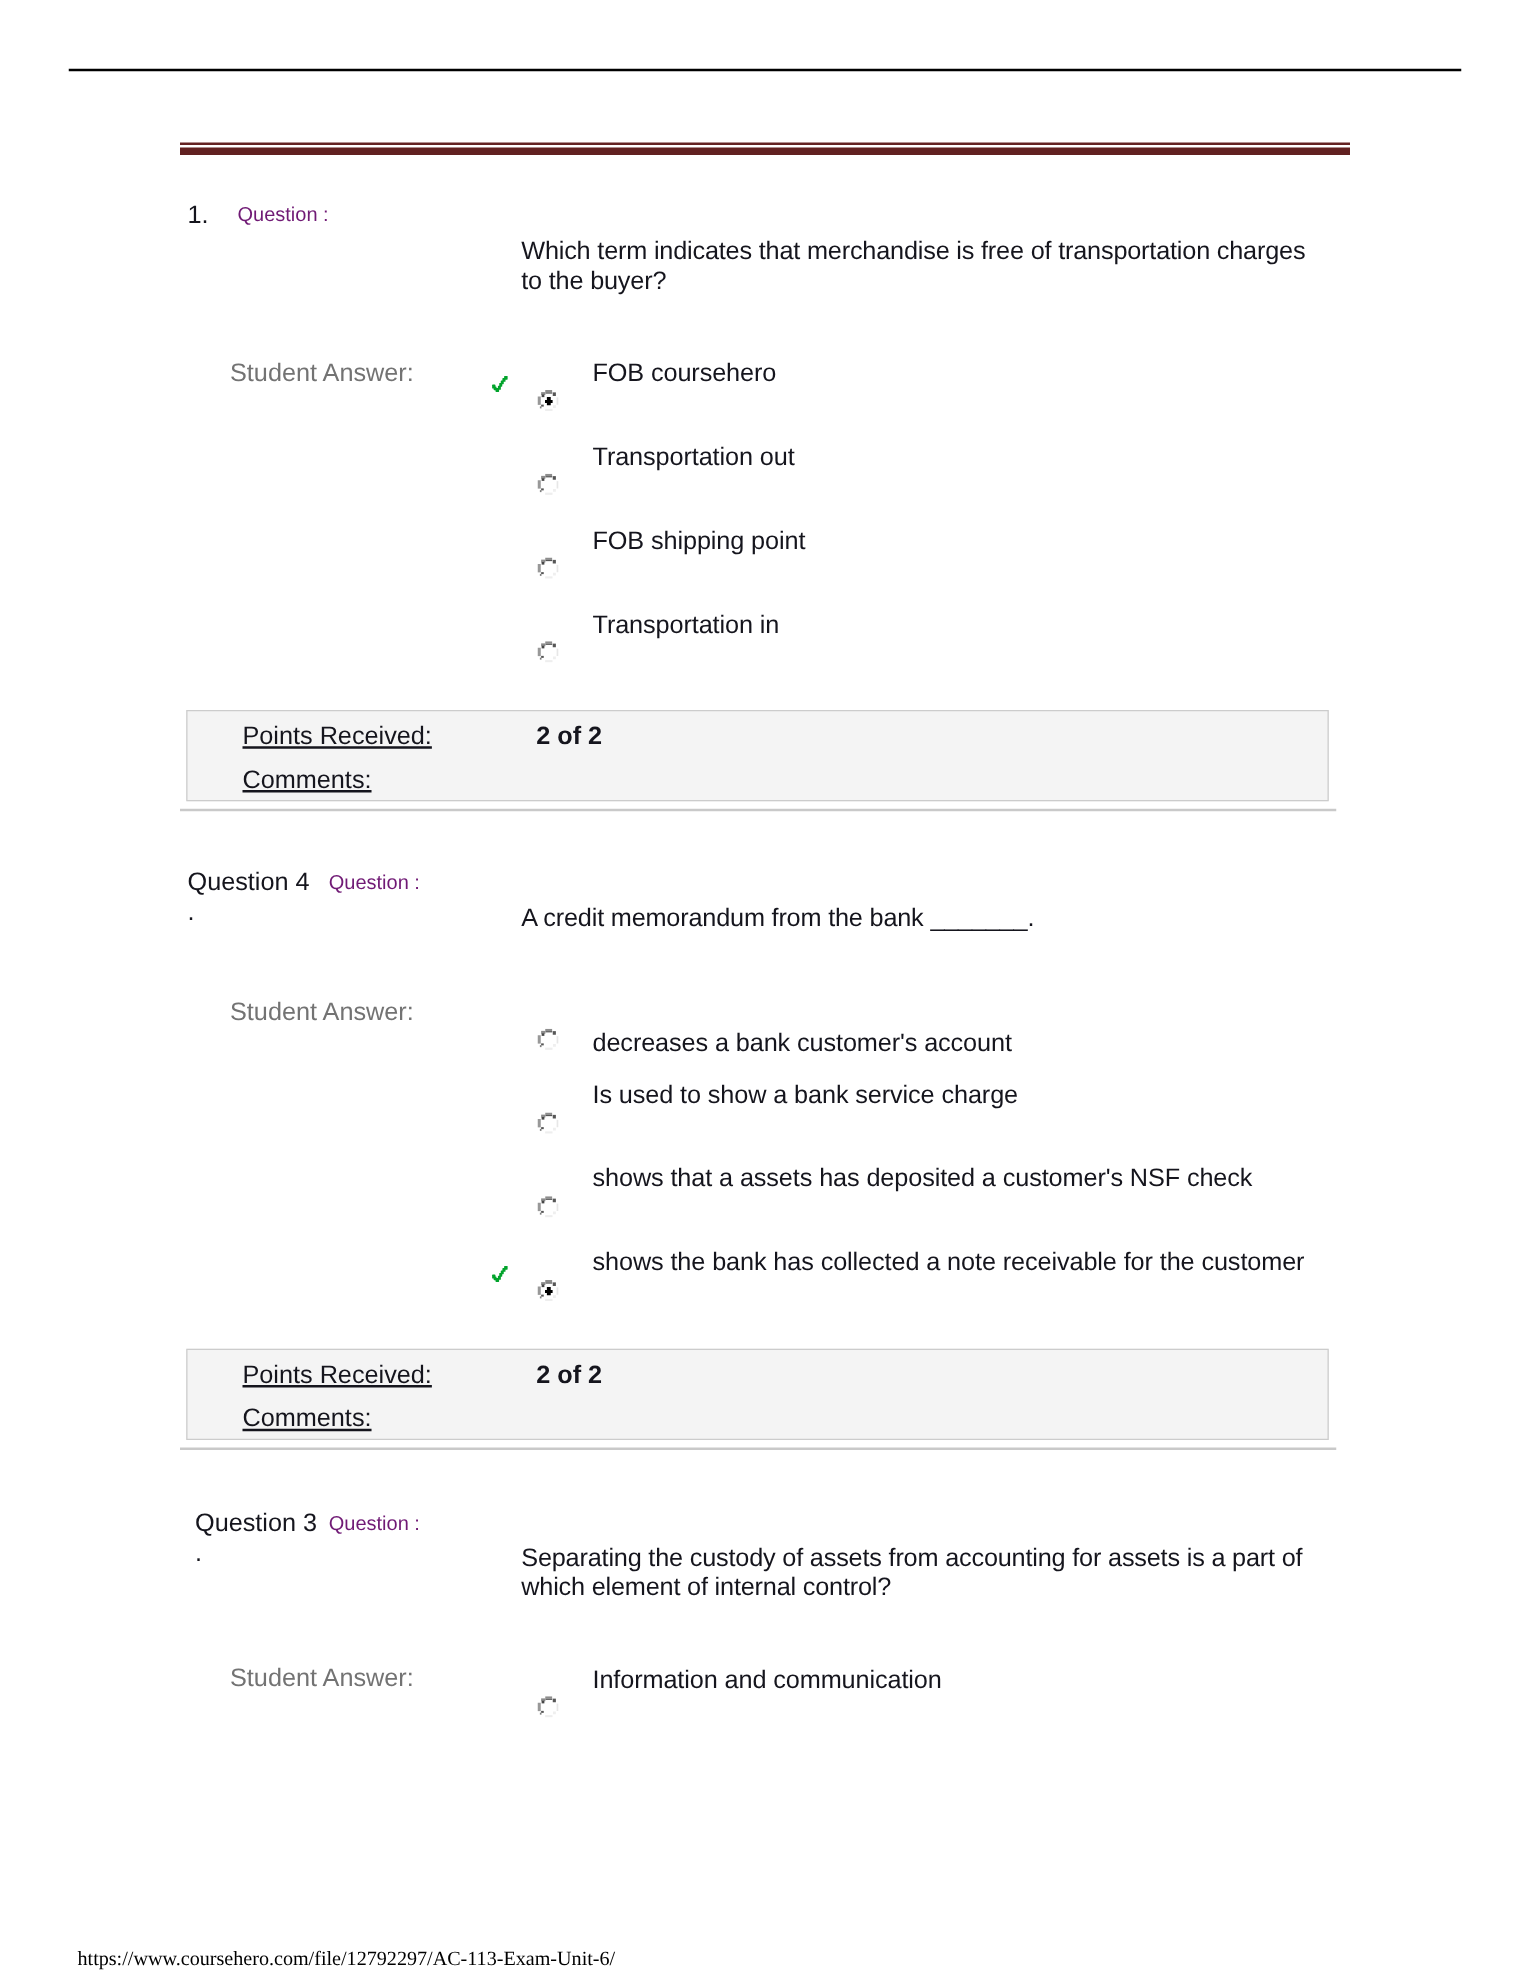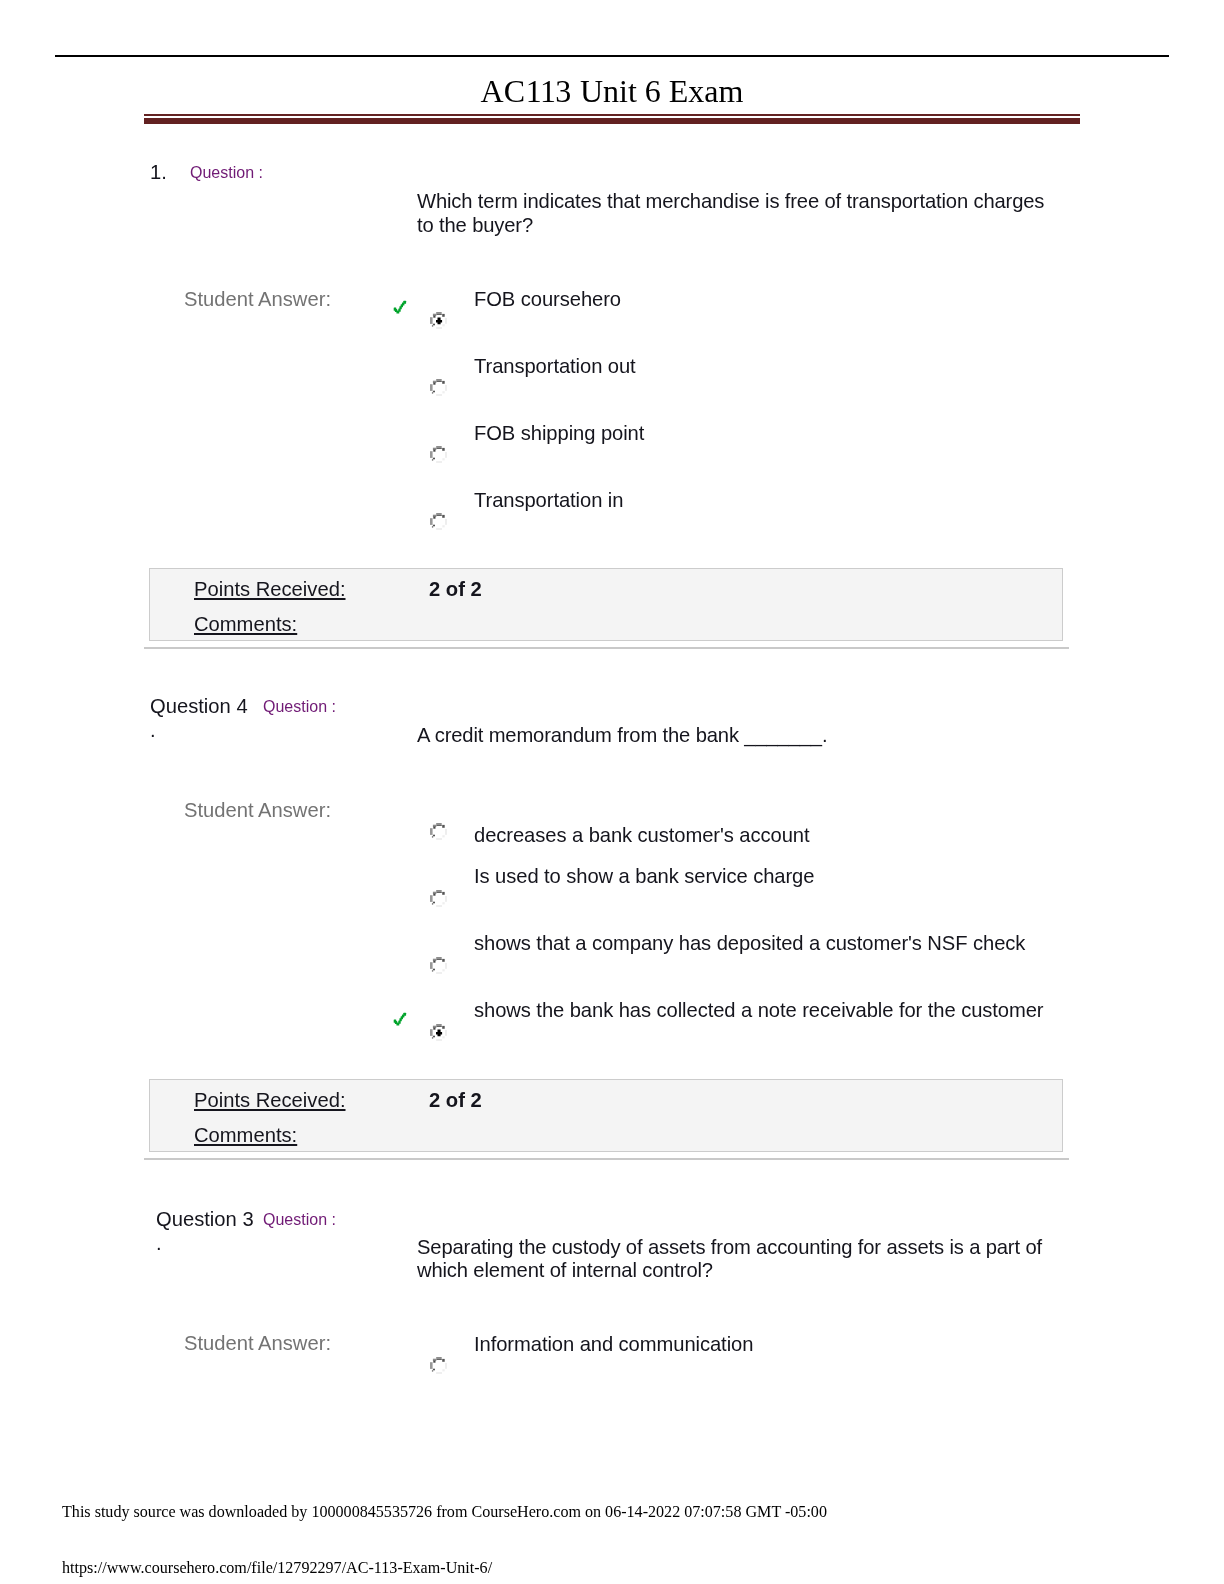--- a/index.html
+++ b/index.html
@@ -36,21 +36,20 @@
   .sep{position:absolute;left:144px;width:925px;height:2px;background:#c9c9c9;}
 
   .footer-note{position:absolute;left:62px;font-family:"Liberation Serif",serif;
                font-size:16.1px;color:#000;line-height:18px;white-space:nowrap;}
 </style>
 </head>
 <body>
 
 <div class="page">
   <div class="toprule"></div>
-  <div class="doc-title">AC<span class="dg">113</span> Unit 6 Exam</div>
   <div class="redbar">
     <div class="thin"></div>
     <div class="thick"></div>
   </div>
   <div id="questions">
       <div class="qnum" style="left:150px;top:161px;width:110px;">1.</div>
       <div class="qlabel" style="left:190px;top:161px;">Question :</div>
       <div class="qtext" style="top:190px;">Which term indicates that merchandise is free of transportation charges to the buyer?</div>
       <div class="salabel" style="top:288px;">Student Answer:</div>
       <div class="opt">
@@ -171,21 +170,21 @@
             <rect x="3.3" y="3.6" width="2.2" height="2.1" fill="#484848"></rect>
             <rect x="0" y="5.2" width="2.6" height="6.7" fill="#989898"></rect>
             <rect x="2.9" y="11.7" width="2.1" height="1.6" fill="#555555"></rect>
             <rect x="1.9" y="13.1" width="1.3" height="1.6" fill="#7d7d7d"></rect>
             <rect x="15.3" y="5.9" width="1.4" height="5.9" fill="#e7e7e7"></rect>
             <rect x="12.4" y="12.2" width="2.3" height="2.2" fill="#efefef"></rect>
             <rect x="6.1" y="15.1" width="5.9" height="1.8" fill="#eeeeee"></rect>
           </svg></span>
       </div>
       <div class="opt">
-        <span class="otext" style="top:933.2px;">shows that a company has deposited a customer's NSF check</span>
+        <span class="otext" style="top:933.2px;">shows that a assets has deposited a customer's NSF check</span>
         <span class="radio" style="top:956.5px;"><svg viewBox="0 0 17 17" width="17" height="17" xmlns="http://www.w3.org/2000/svg">
             <circle cx="8.5" cy="8.5" r="8.0" fill="#ffffff"></circle>
             <rect x="6.2" y="0" width="5.5" height="1.9" fill="#8d8d8d"></rect>
             <rect x="6.3" y="1.9" width="5.5" height="1" fill="#555555"></rect>
             <rect x="2.9" y="1.7" width="3.4" height="2.3" fill="#8b8b8b"></rect>
             <rect x="12.2" y="1.9" width="2.5" height="2.9" fill="#565656"></rect>
             <rect x="3.3" y="3.6" width="2.2" height="2.1" fill="#484848"></rect>
             <rect x="0" y="5.2" width="2.6" height="6.7" fill="#989898"></rect>
             <rect x="2.9" y="11.7" width="2.1" height="1.6" fill="#555555"></rect>
             <rect x="1.9" y="13.1" width="1.3" height="1.6" fill="#7d7d7d"></rect>
@@ -244,15 +243,14 @@
             <rect x="3.3" y="3.6" width="2.2" height="2.1" fill="#484848"></rect>
             <rect x="0" y="5.2" width="2.6" height="6.7" fill="#989898"></rect>
             <rect x="2.9" y="11.7" width="2.1" height="1.6" fill="#555555"></rect>
             <rect x="1.9" y="13.1" width="1.3" height="1.6" fill="#7d7d7d"></rect>
             <rect x="15.3" y="5.9" width="1.4" height="5.9" fill="#e7e7e7"></rect>
             <rect x="12.4" y="12.2" width="2.3" height="2.2" fill="#efefef"></rect>
             <rect x="6.1" y="15.1" width="5.9" height="1.8" fill="#eeeeee"></rect>
           </svg></span>
       </div>
     </div>
-  <div class="footer-note" id="fnote" style="top: 1503px;">This study source was downloaded by 100000845535726 from CourseHero.com on 06-14-2022 07:07:58 GMT -05:00</div>
   <div class="footer-note" id="furl" style="top: 1559px;">https://www.coursehero.com/file/12792297/AC-113-Exam-Unit-6/</div>
 </div>
 
 </body></html>

